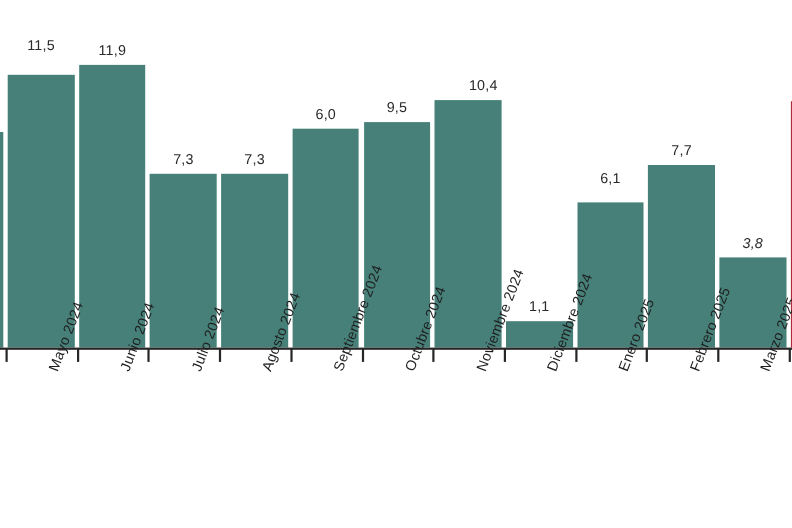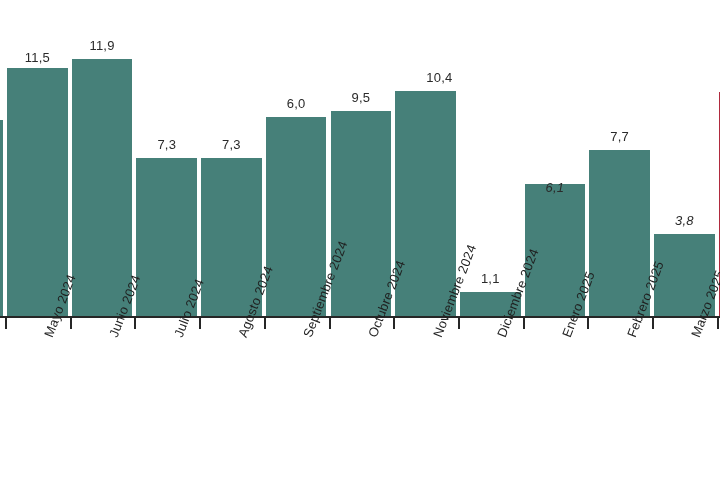--- a/index.html
+++ b/index.html
@@ -123,24 +123,24 @@
       <div class="cat-label" style="left: 235.45px;">Agosto 2024</div>
       <div class="cat-label" style="left: 300.15px;">Septiembre 2024</div>
       <div class="cat-label" style="left: 364.85px;">Octubre 2024</div>
       <div class="cat-label" style="left: 429.55px;">Noviembre 2024</div>
       <div class="cat-label" style="left: 494.25px;">Diciembre 2024</div>
       <div class="cat-label" style="left: 558.95px;">Enero 2025</div>
       <div class="cat-label" style="left: 623.65px;">Febrero 2025</div>
       <div class="cat-label" style="left: 688.35px;">Marzo 2025</div>
     </div>
 
-<div class="bar-label" style="left: 7px; width: 60.7px; top: 50px;">11,5</div>
+<div class="bar-label" style="left: 7px; width: 60.7px; top: 33px;">11,5</div>
     <div class="bar-label" style="left: 71.7px; width: 60.7px; top: 37.96px;">11,9</div>
     <div class="bar-label" style="left: 136.4px; width: 60.7px; top: 137.32px;">7,3</div>
     <div class="bar-label" style="left: 201.1px; width: 60.7px; top: 137.32px;">7,3</div>
     <div class="bar-label" style="left: 265.8px; width: 60.7px; top: 96.28px;">6,0</div>
     <div class="bar-label" style="left: 330.5px; width: 60.7px; top: 89.8px;">9,5</div>
     <div class="bar-label" style="left: 409px; width: 60.7px; top: 70.36px;">10,4</div>
     <div class="bar-label" style="left: 459.9px; width: 60.7px; top: 271.24px;">1,1</div>
-    <div class="bar-label" style="left: 524.6px; width: 60.7px; top: 180px; font-style: italic;">6,1</div>
+    <div class="bar-label" style="left: 524.6px; width: 60.7px; top: 154px;">6,1</div>
     <div class="bar-label" style="left: 589.3px; width: 60.7px; top: 128.68px;">7,7</div>
     <div class="bar-label" style="left: 654px; width: 60.7px; top: 212.92px; font-style: italic;">3,8</div>
   </div>
 
 </body></html>

